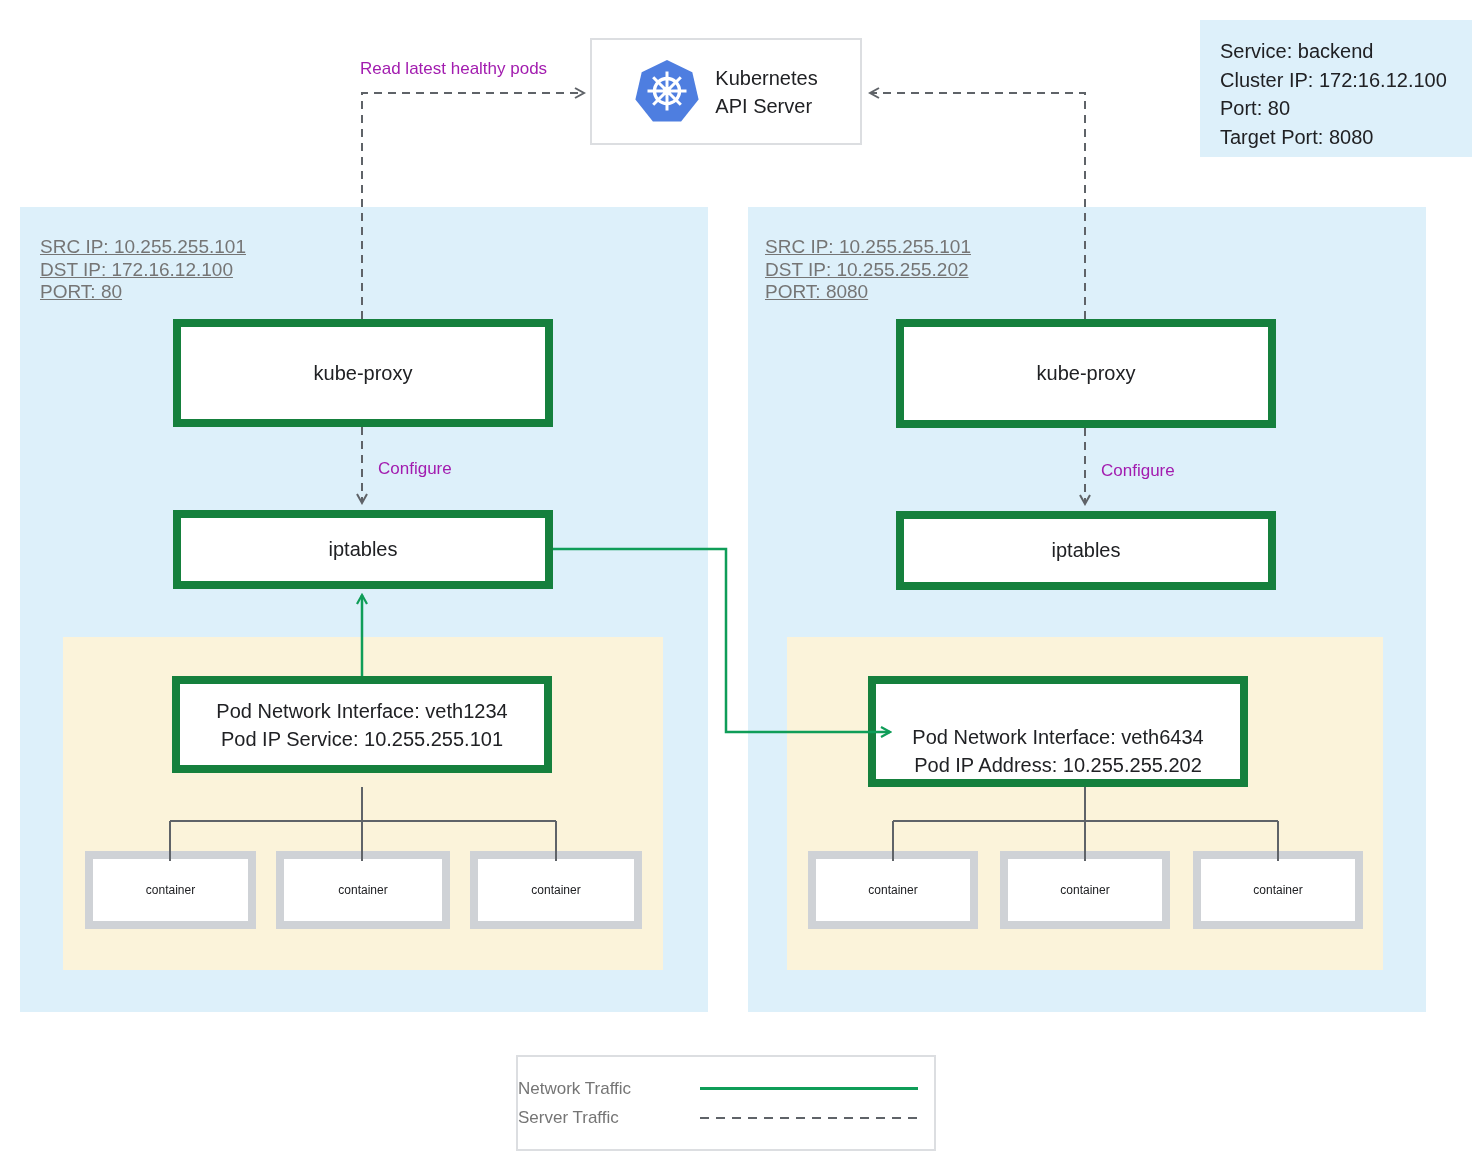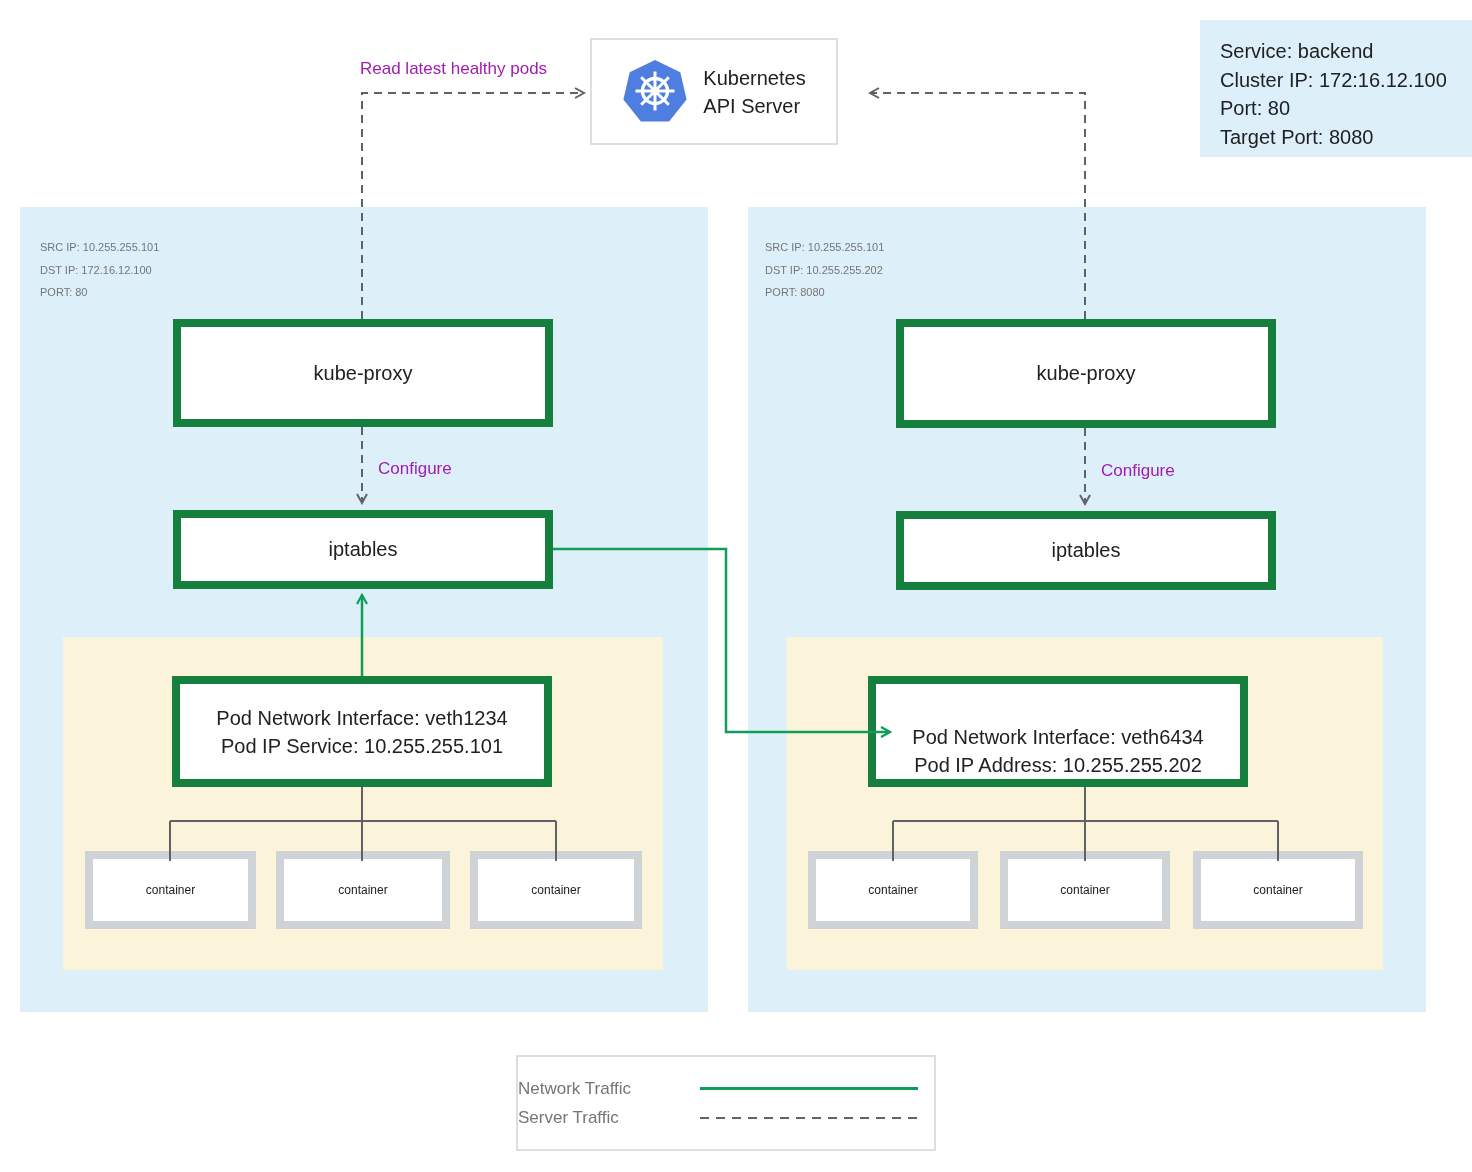--- a/index.html
+++ b/index.html
@@ -12,30 +12,30 @@
 
   .pod{position:absolute;background:#fbf3da;z-index:2;}
   .pod-left{left:63px;top:637px;width:600px;height:333px;}
   .pod-right{left:787px;top:637px;width:596px;height:333px;}
 
   .wbox{position:absolute;background:#ffffff;border:8px solid #15803d;box-sizing:border-box;
         display:flex;align-items:center;justify-content:center;text-align:center;
         font-size:20px;color:#202124;z-index:3;}
   .container-box{border-color:#cfd2d6;font-size:12px;}
 
-  .api-box{position:absolute;left:590px;top:38px;width:248px;height:107px;background:#fff;
+  .api-box{position:absolute;left:590px;top:38px;width:272px;height:107px;background:#fff;
            border:2px solid #dcdee1;box-sizing:border-box;display:flex;align-items:center;
            justify-content:center;gap:15px;z-index:3;}
   .api-text{font-size:20px;line-height:28px;color:#202124;text-align:left;}
 
   .service-box{position:absolute;left:1200px;top:20px;width:320px;height:137px;background:#ddf0fa;
                box-sizing:border-box;padding:17px 0 0 20px;font-size:20px;line-height:28.5px;
                color:#202124;z-index:3;}
 
-  .meta{position:absolute;font-size:11px;line-height:22.5px;color:#757575;z-index:3;}
+  .meta{position:absolute;font-size:19px;line-height:22.5px;color:#757575;z-index:3;text-decoration:underline;}
   .meta-left{left:40px;top:236px;}
   .meta-right{left:765px;top:236px;}
 
   .floating-label{position:absolute;font-size:17px;color:#a21caf;z-index:6;white-space:nowrap;}
   .lbl-read{left:360px;top:59px;}
   .lbl-conf-left{left:378px;top:459px;}
   .lbl-conf-right{left:1101px;top:461px;}
 
   .legend{position:absolute;left:516px;top:1055px;width:420px;height:96px;background:#fff;
           border:2px solid #dcdee1;box-sizing:border-box;display:flex;flex-direction:column;
@@ -90,21 +90,21 @@
     <div>DST IP: 172.16.12.100</div>
     <div>PORT: 80</div>
   </div>
   <div class="wbox" style="left:173px;top:319px;width:380px;height:108px;">
     <span>kube-proxy</span>
   </div>
   <div class="wbox" style="left:173px;top:510px;width:380px;height:79px;">
     <span>iptables</span>
   </div>
   <div class="pod pod-left"></div>
-  <div class="wbox" style="left:172px;top:676px;width:380px;height:111px;line-height:28px;">
+  <div class="wbox" style="left:172px;top:676px;width:380px;height:97px;line-height:28px;">
     <div>
       <div>Pod Network Interface: veth1234</div>
       <div>Pod IP Service: 10.255.255.101</div>
     </div>
   </div>
   <div class="wbox container-box" style="left:85px;top:851px;width:171px;height:78px;">
     <span>container</span>
   </div>
   <div class="wbox container-box" style="left:276px;top:851px;width:174px;height:78px;">
     <span>container</span>

